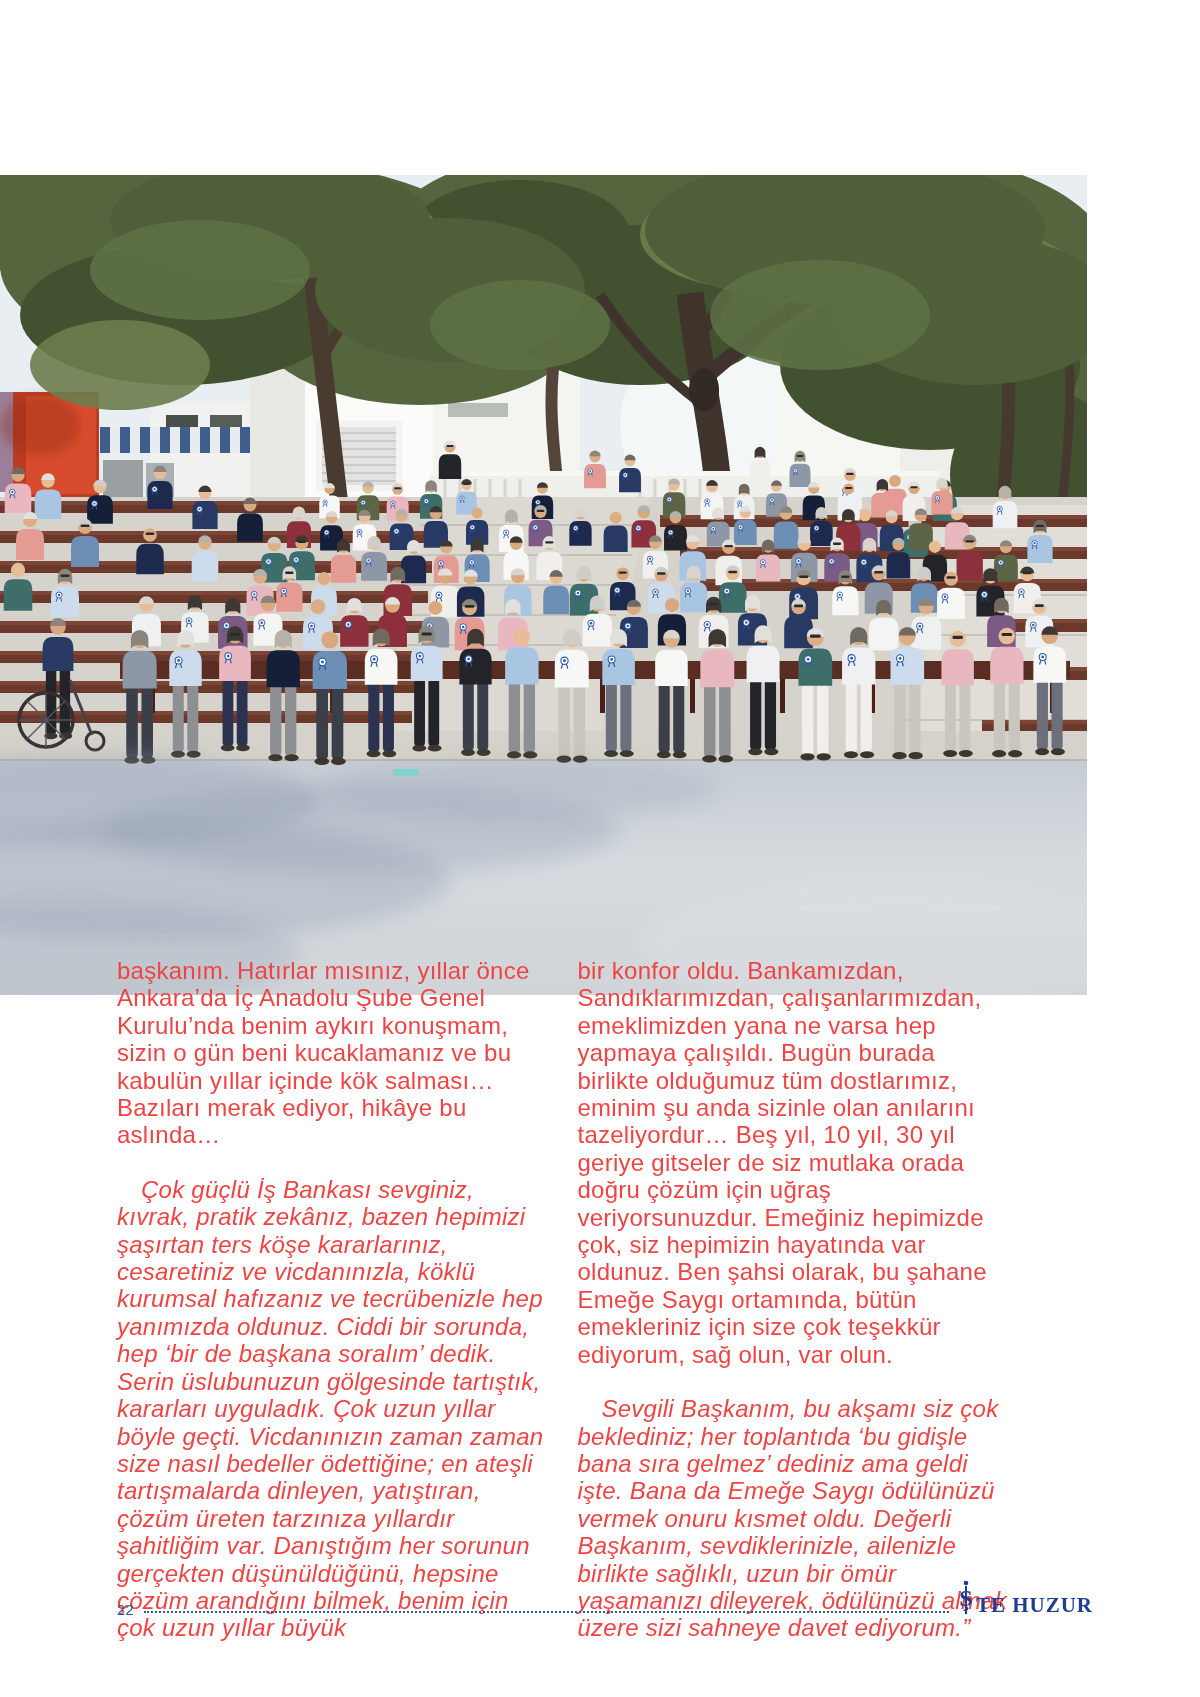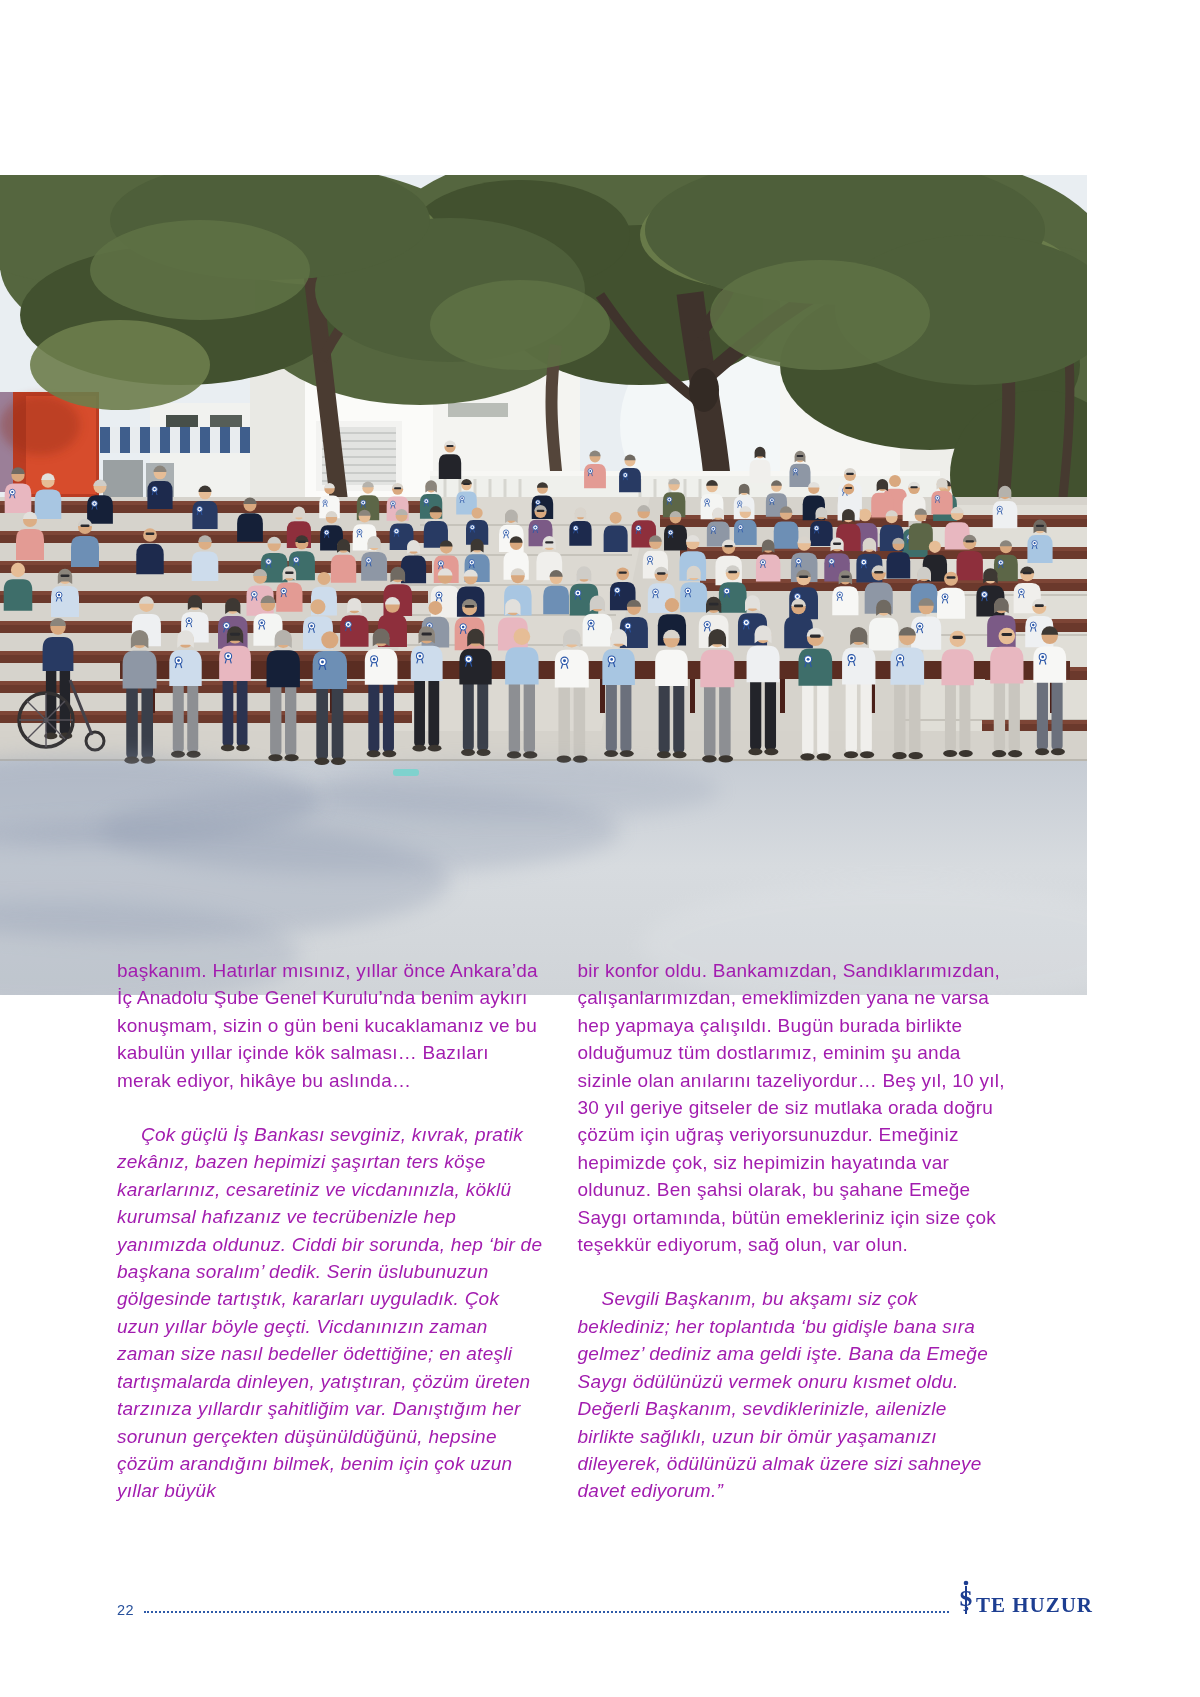--- a/index.html
+++ b/index.html
@@ -1,21 +1,21 @@
 <!DOCTYPE html>
 <html><head>
 <meta charset="utf-8">
 <style>
   html,body{margin:0;padding:0;background:#ffffff;}
   .page{position:relative;width:1200px;height:1697px;background:#ffffff;overflow:hidden;
         font-family:"Liberation Sans",sans-serif;}
   .photo{position:absolute;left:0;top:175px;width:1087px;height:820px;margin:0;}
   .photo svg{display:block;width:100%;height:100%;}
   .columns{position:absolute;left:117px;top:957px;width:890px;display:flex;gap:31px;}
-  .col{width:430px;font-size:19px;line-height:27.4px;letter-spacing:.25px;color:#a21caf;}
+  .col{width:430px;font-size:24px;line-height:27.4px;letter-spacing:.25px;color:#ef4444;}
   .col p{margin:0 0 27px 0;}
   .col p.indent{text-indent:24px;font-style:italic;}
   .pagefooter{position:absolute;left:117px;top:1580px;width:976px;display:flex;align-items:flex-end;}
   .pagenum{font-size:14.5px;color:#27509b;letter-spacing:.5px;padding-bottom:2px;}
   .leader{flex:1;border-bottom:2px dotted #2e5aa8;margin:0 8px 7px 10px;height:1px;}
   .logo{display:flex;align-items:flex-end;}
   .logo-rest{font-family:"Liberation Serif",serif;font-weight:bold;font-size:21px;
              color:#1d3e91;letter-spacing:1px;line-height:1;padding-bottom:4px;}
   .logo-glyph{display:inline-block;margin-right:1px;}
 </style>

